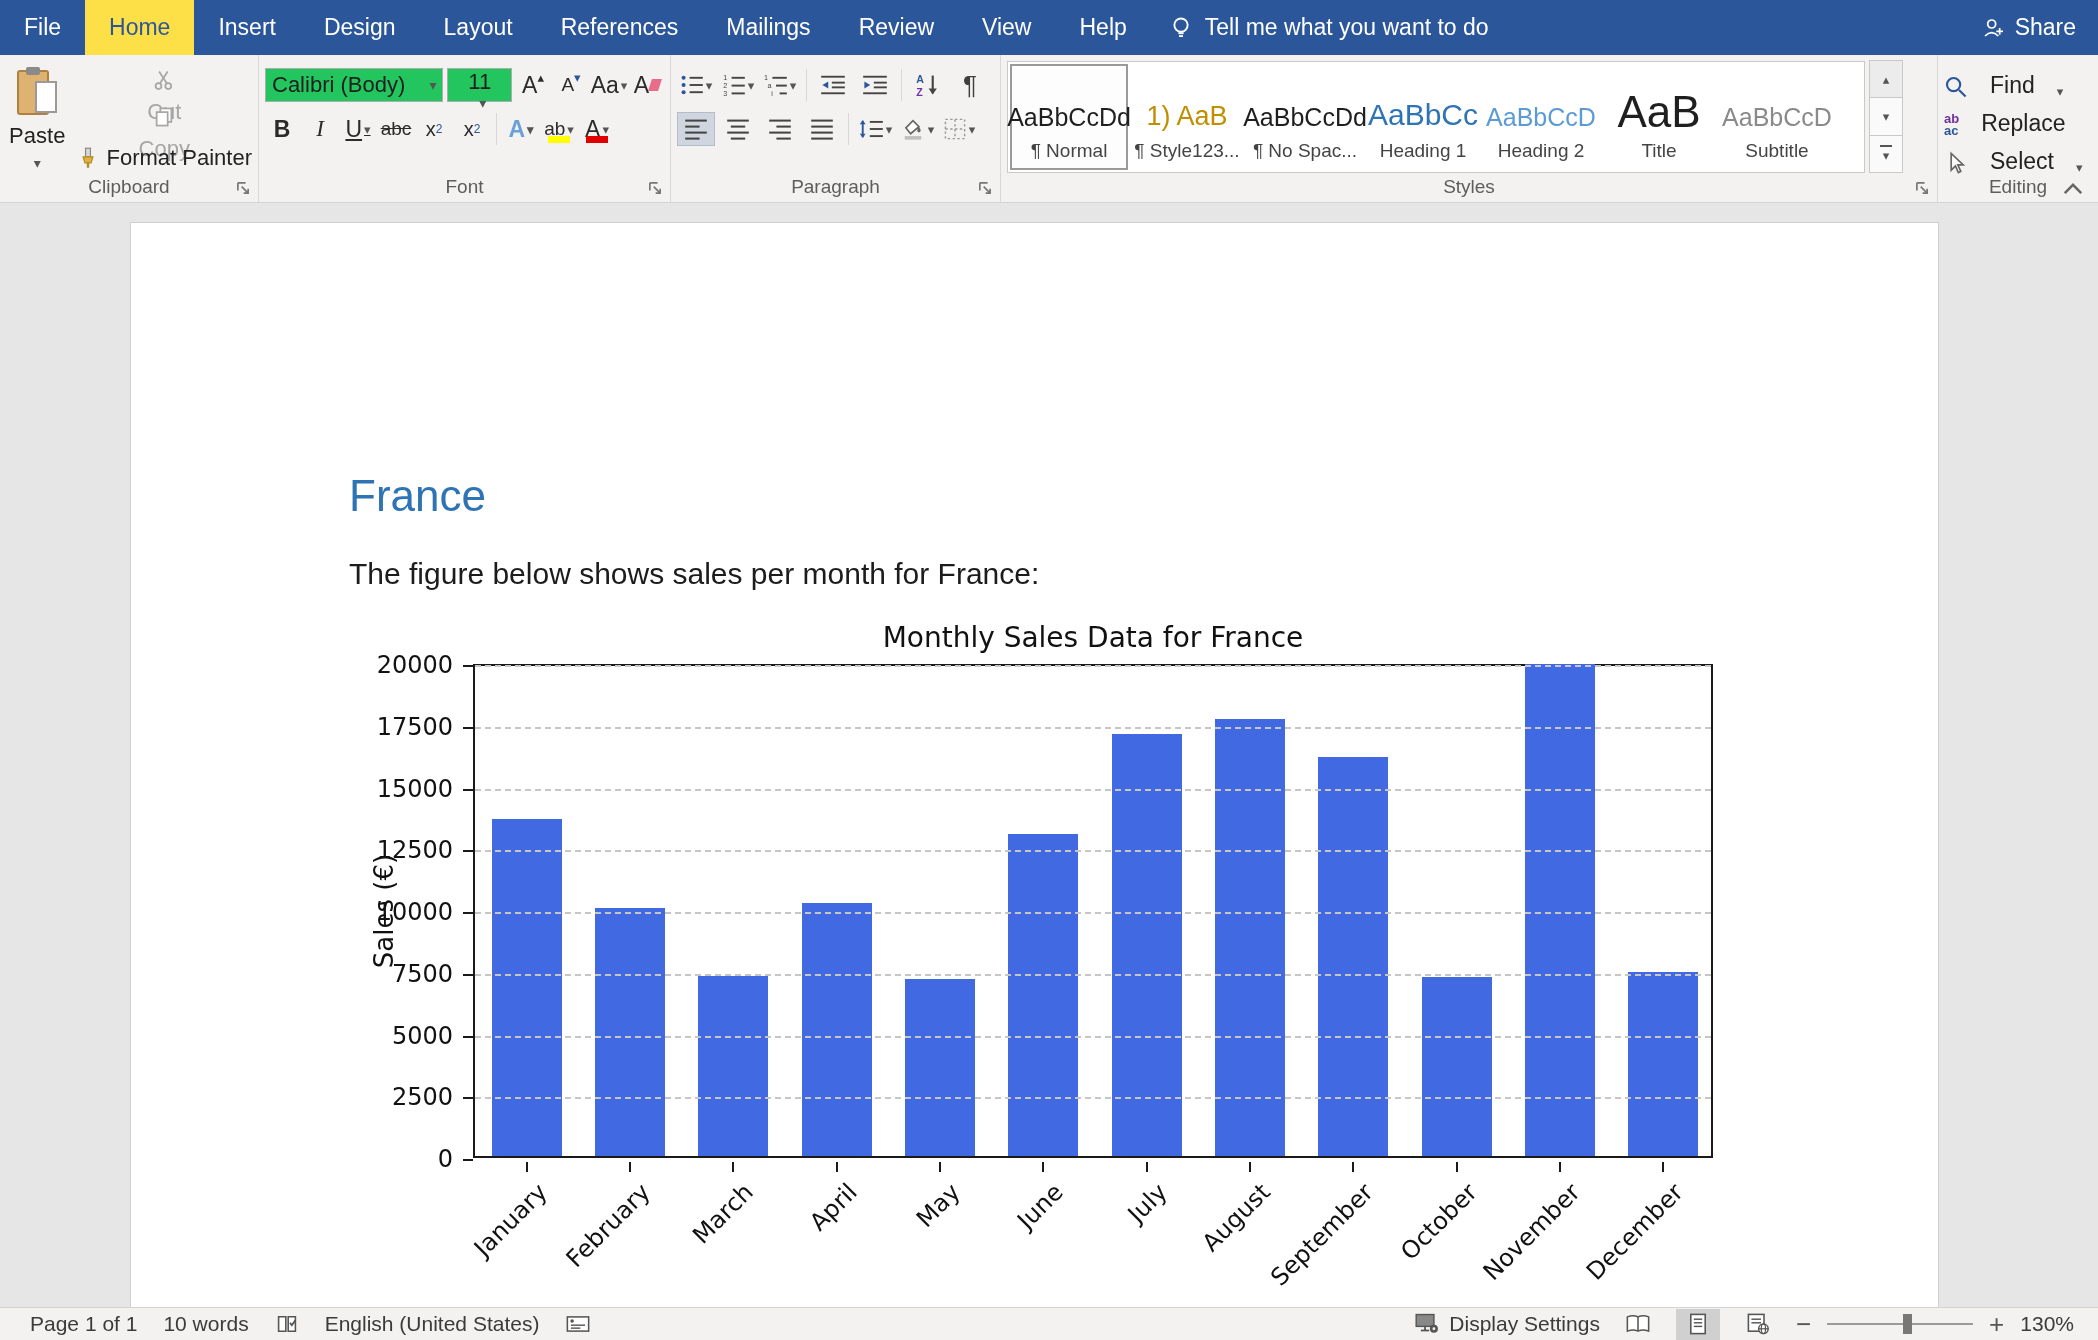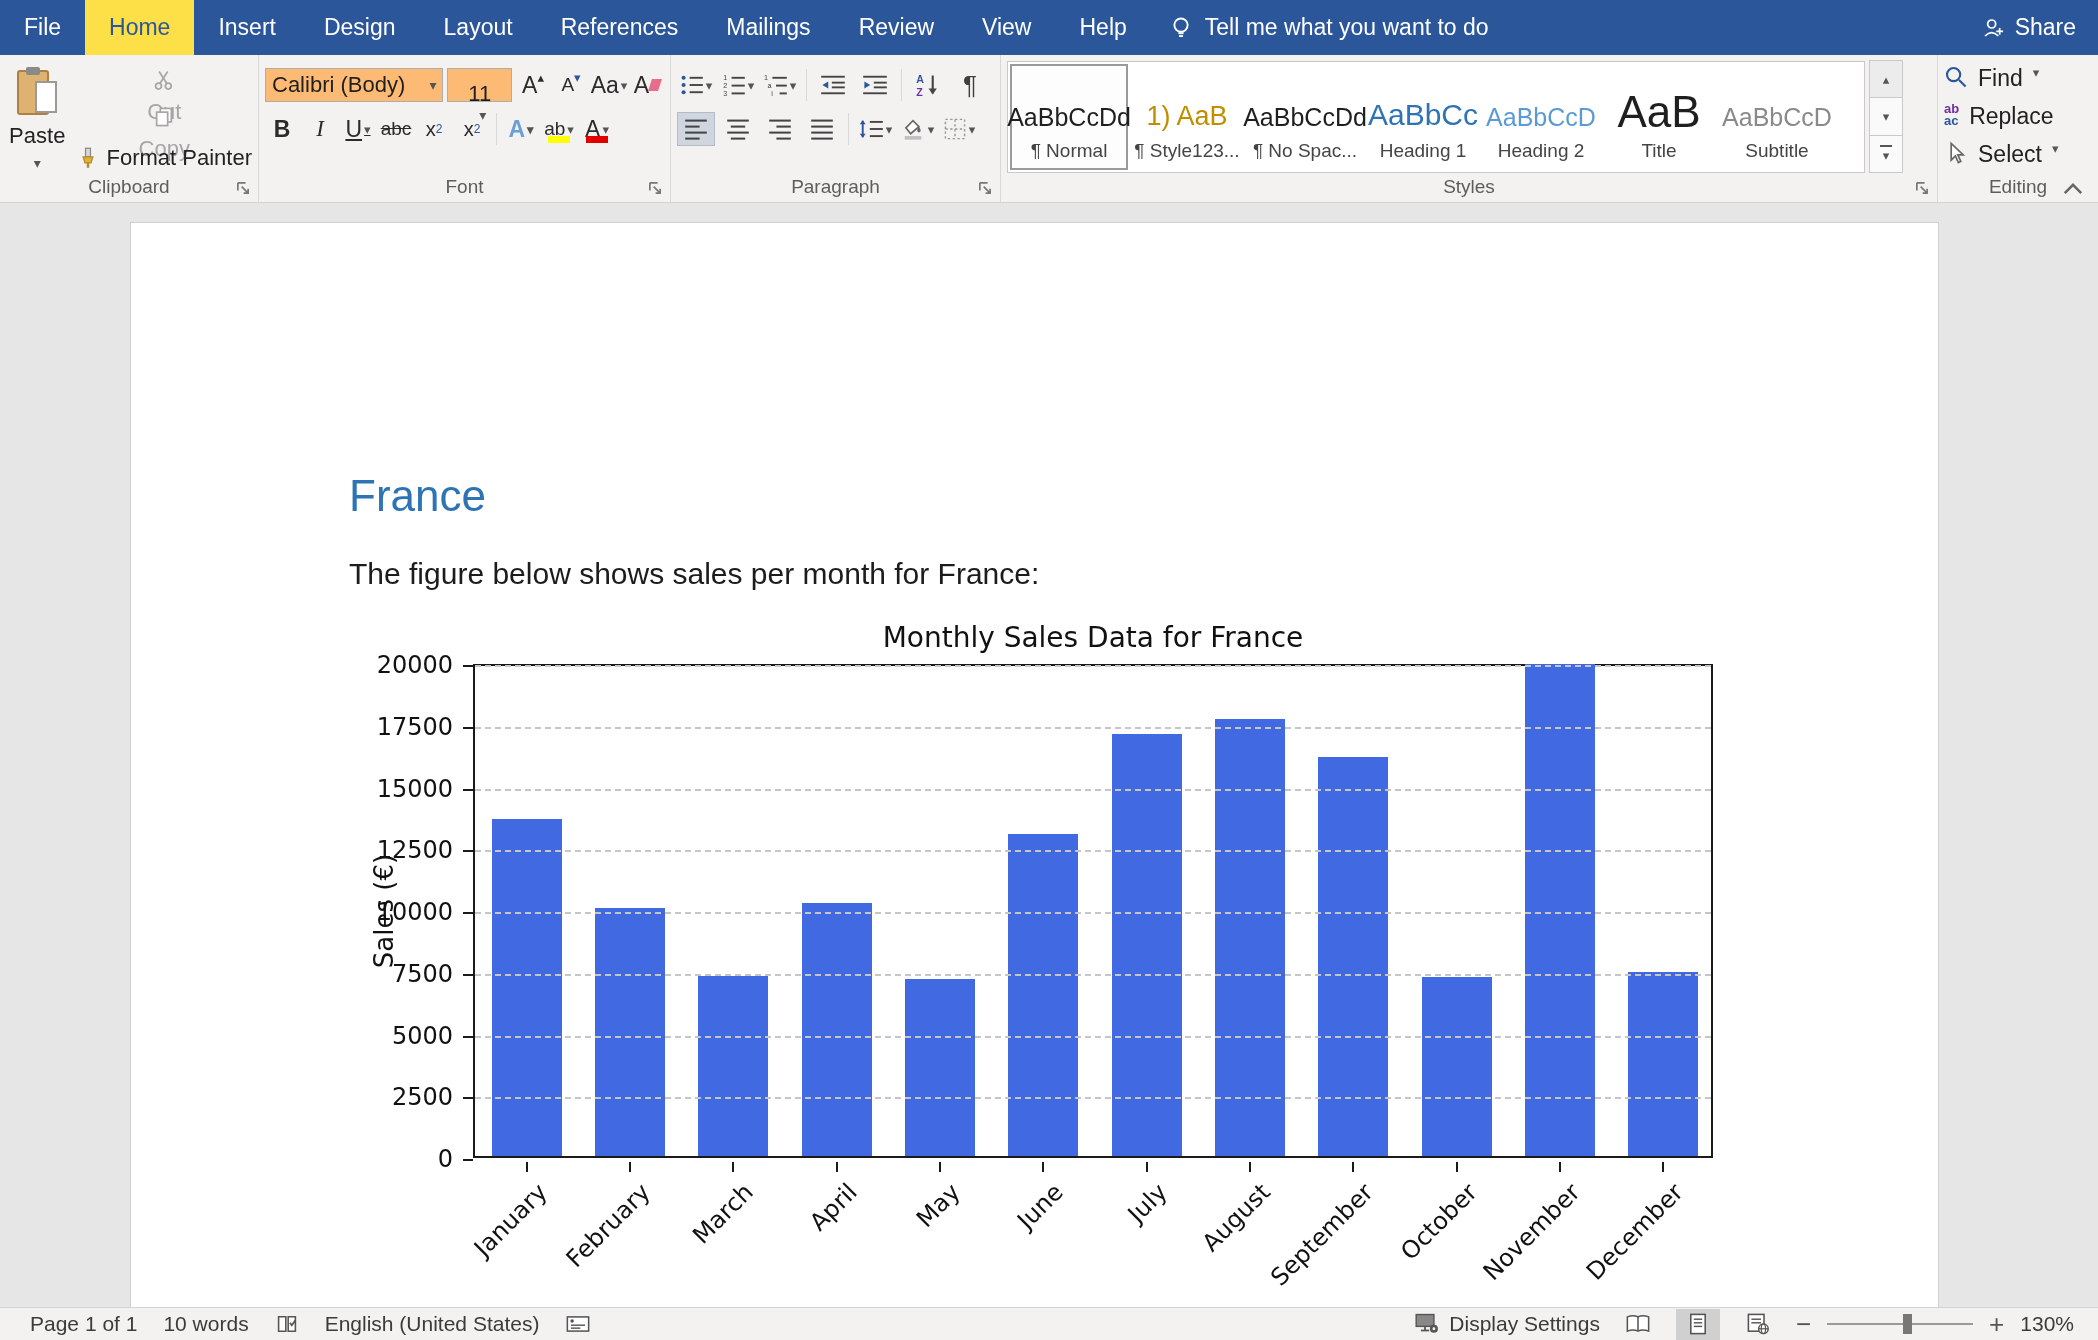--- a/index.html
+++ b/index.html
@@ -34,22 +34,22 @@
   .clipboard-ic { position:relative; width:40px; height:50px; }
   .clipboard-ic .board { position:absolute; left:0; top:3px; width:32px; height:45px; background:#deb271;
                           border:2px solid #b08040; border-radius:3px; }
   .clipboard-ic .clip { position:absolute; left:9px; top:0; width:14px; height:8px; background:#8a8a8a; border-radius:2px; }
   .clipboard-ic .sheet { position:absolute; right:0; top:14px; width:22px; height:32px; background:#fff; border:2px solid #9a9a9a; }
   .clip-col { display:flex; flex-direction:column; gap:7px; padding-top:8px; }
   .small-btn { display:flex; align-items:center; gap:8px; font-size:22px; color:#222; height:30px; white-space:nowrap; }
   .small-btn.disabled { color:#a6a6a6;flex-direction:column; }
 
   .font-row { display:flex; align-items:center; gap:4px; height:40px; margin-top:4px; }
-  .combo { display:flex; align-items:center; justify-content:space-between; background:#fdba74;
-           border:1px solid #adadad; height:34px; font-size:22px; padding:12px 6px; color:#1f1f1f; }
+  .combo { display:flex; align-items:center; justify-content:space-between; background:#22c55e;
+           border:1px solid #adadad; height:34px; font-size:22px; padding:0 6px; color:#1f1f1f; }
   .combo .caret { font-size:14px; color:#555; margin-left:6px; }
   .fbtn { min-width:34px; height:34px; display:flex; align-items:center; justify-content:center;
           font-size:23px; color:#2b2b2b; position:relative; }
   .fbtn .caret { font-size:13px; color:#555; margin-left:2px; }
   .mini { font-size:13px; position:relative; top:-8px; }
   .mini.dn { color:#2b579a; }
   .colorbar { position:absolute; left:6px; right:6px; bottom:3px; height:7px; }
   .vsep { width:1px; height:32px; background:#d8d8d8; margin:0 3px; }
 
   .pbtn { min-width:38px; height:34px; display:flex; align-items:center; justify-content:center; gap:2px; }
@@ -64,21 +64,21 @@
   .style-preview { font-size:25px; white-space:nowrap; overflow:hidden; }
   .style-preview.big { font-size:44px; line-height:40px; }
   .style-preview.gold { font-size:27px; }
   .style-name { font-size:19px; color:#444; white-space:nowrap; }
   .scrollcol { display:flex; flex-direction:column; width:34px; height:112px; }
   .scrollcol .sbtn { flex:1; background:#fafafa; border:1px solid #c9c9c9; display:flex; align-items:center;
                      justify-content:center; font-size:13px; color:#555; margin-top:-1px; flex-direction:column; }
   .sbtn .ovl { width:12px; height:0; border-top:2px solid #555; margin-bottom:1px; }
 
   .editing-col { display:flex; flex-direction:column; gap:4px; padding-top:4px; }
-  .ebtn { display:flex; align-items:flex-start; gap:10px; font-size:23px; color:#222; height:34px; }
+  .ebtn { display:flex; align-items:flex-end; gap:22px; font-size:23px; color:#222; height:34px; }
   .ebtn .caret { font-size:13px; color:#555; }
   .rep-ic { display:flex; flex-direction:column; font-size:13px; line-height:12px; font-weight:bold; }
   .rep-ic .t { color:#7030a0; } .rep-ic .b { color:#2b579a; }
   .collapse-btn { position:absolute; right:14px; bottom:6px; }
 
   
   .docarea { position:absolute; left:0; top:204px; width:100%; height:1103px; background:#e6e6e6; overflow:hidden; }
   .page { position:absolute; left:130px; top:18px; width:1809px; height:1200px; background:#fff;
           border:1px solid #d0d0d0; }
   .doc-heading { position:absolute; left:218px; top:248px; font-size:44px; color:#2e74b5; font-weight:400; }

